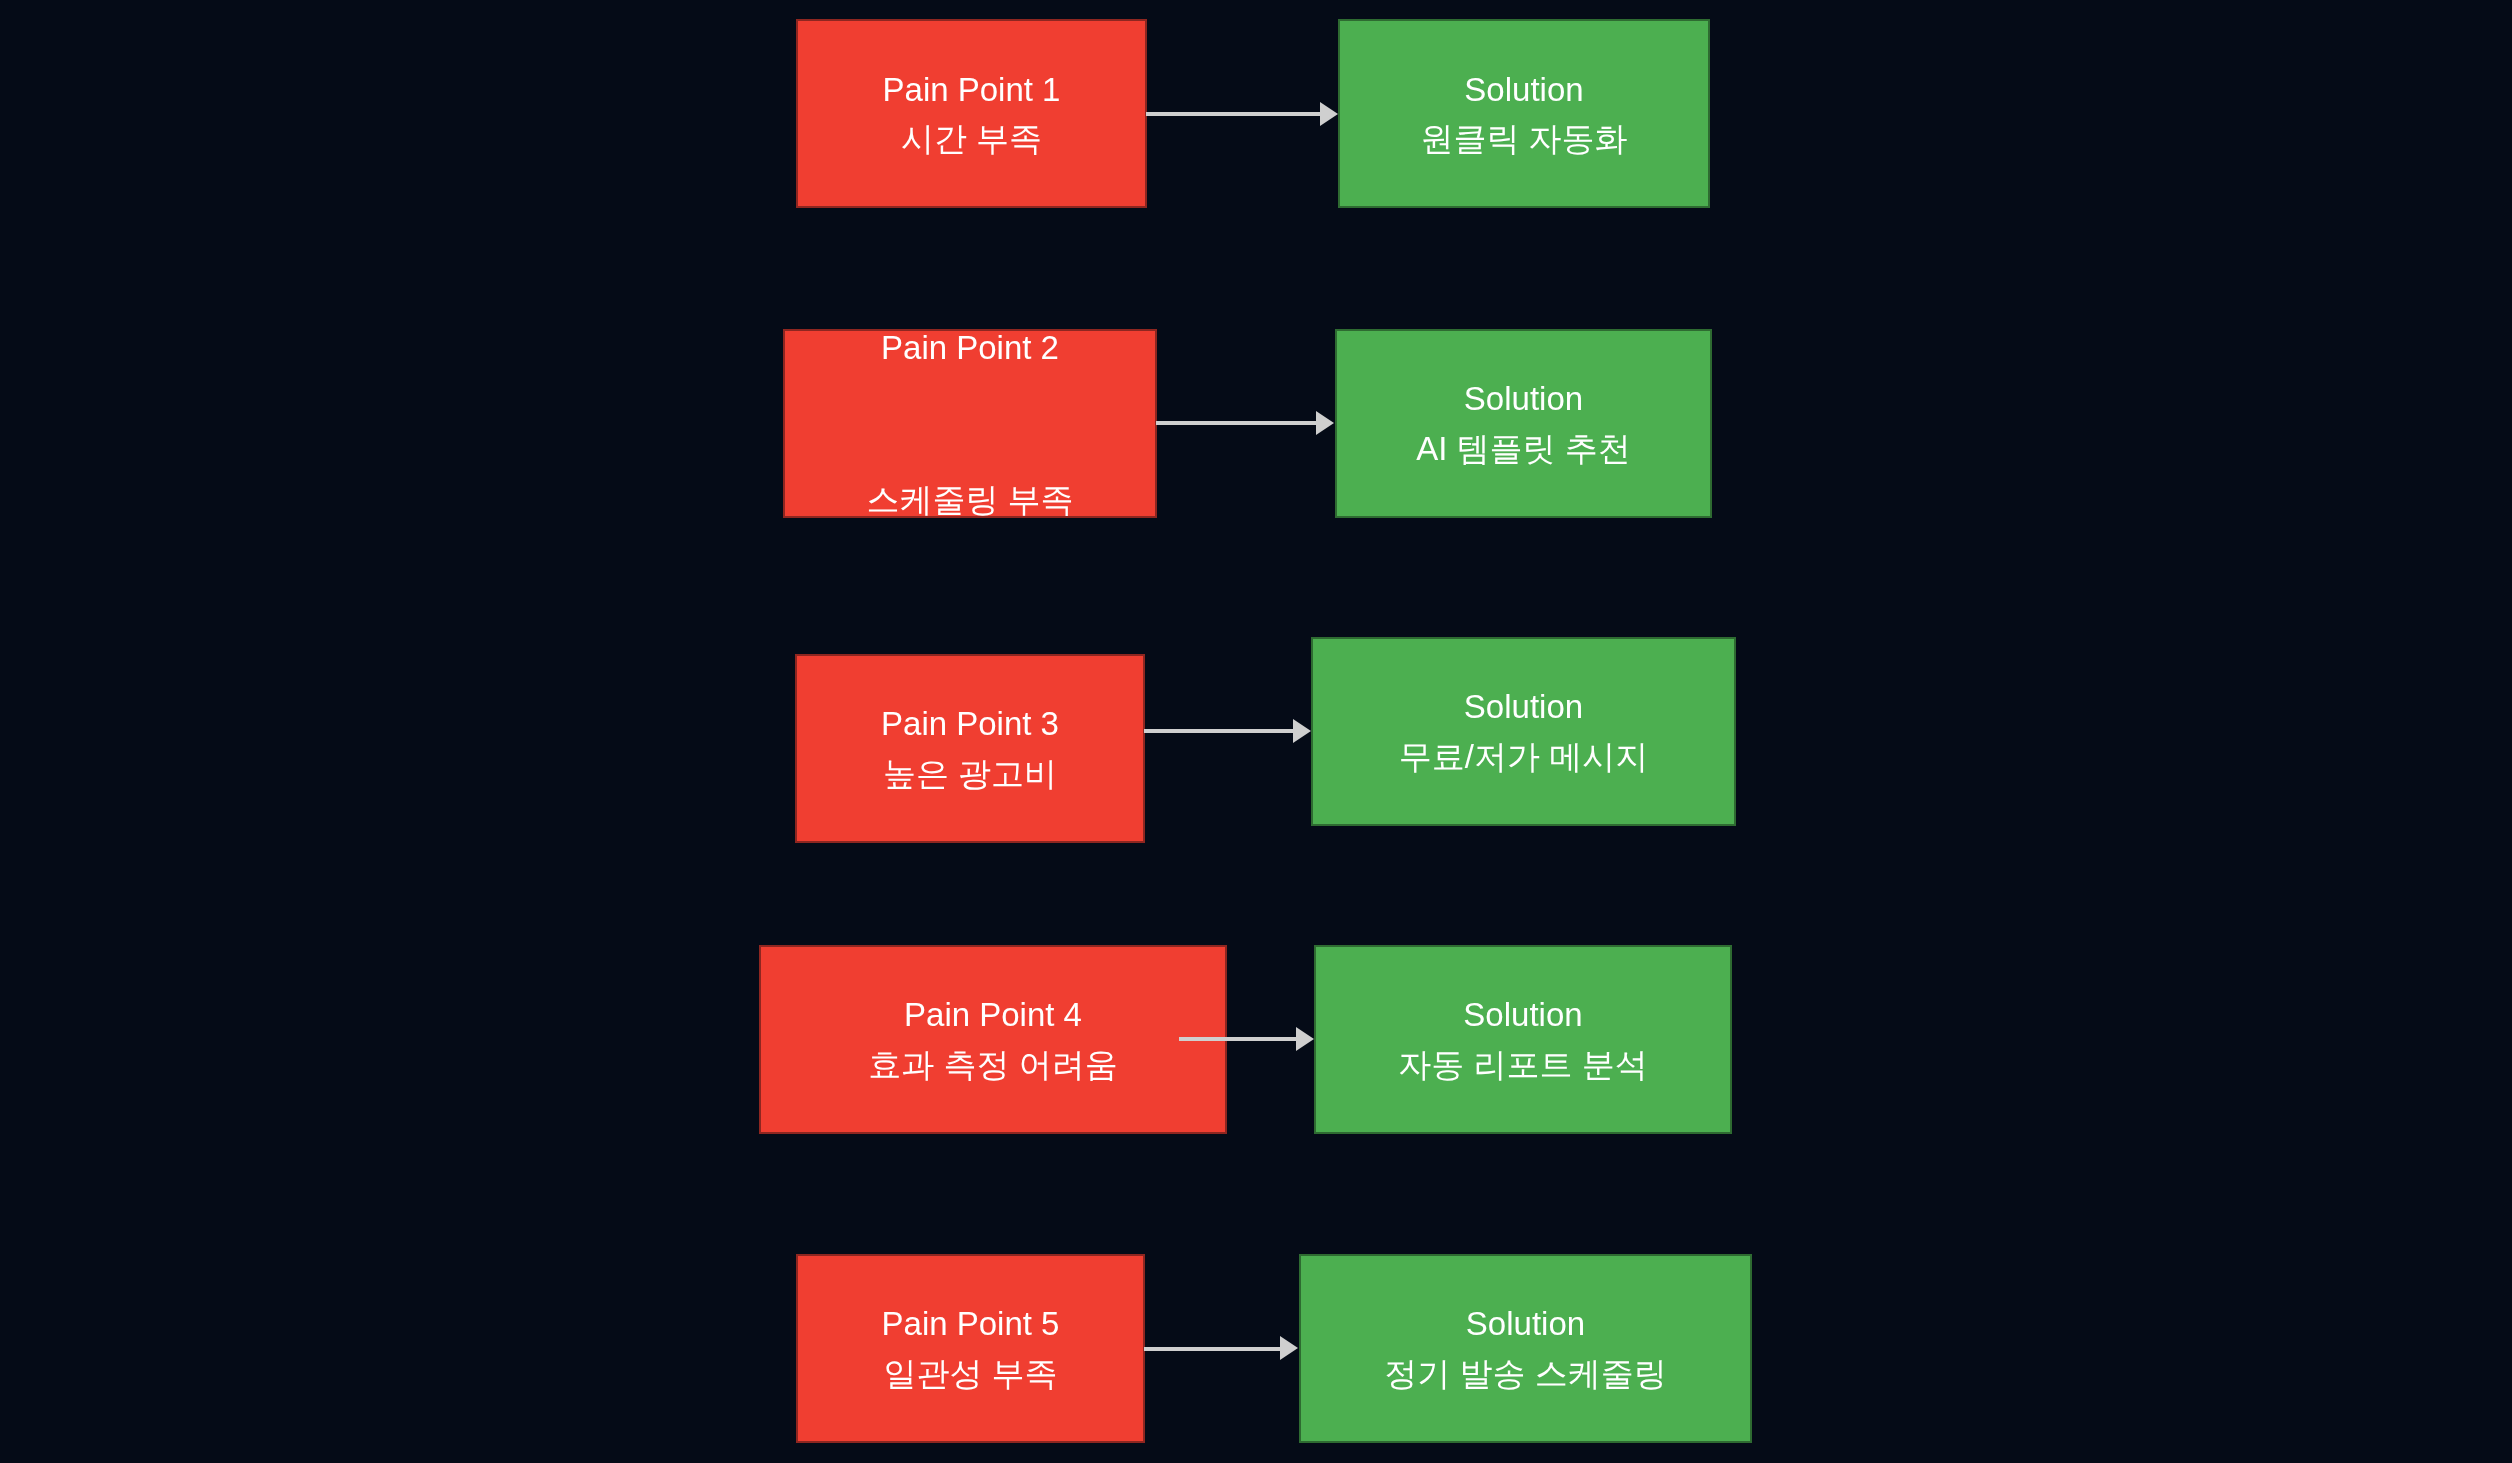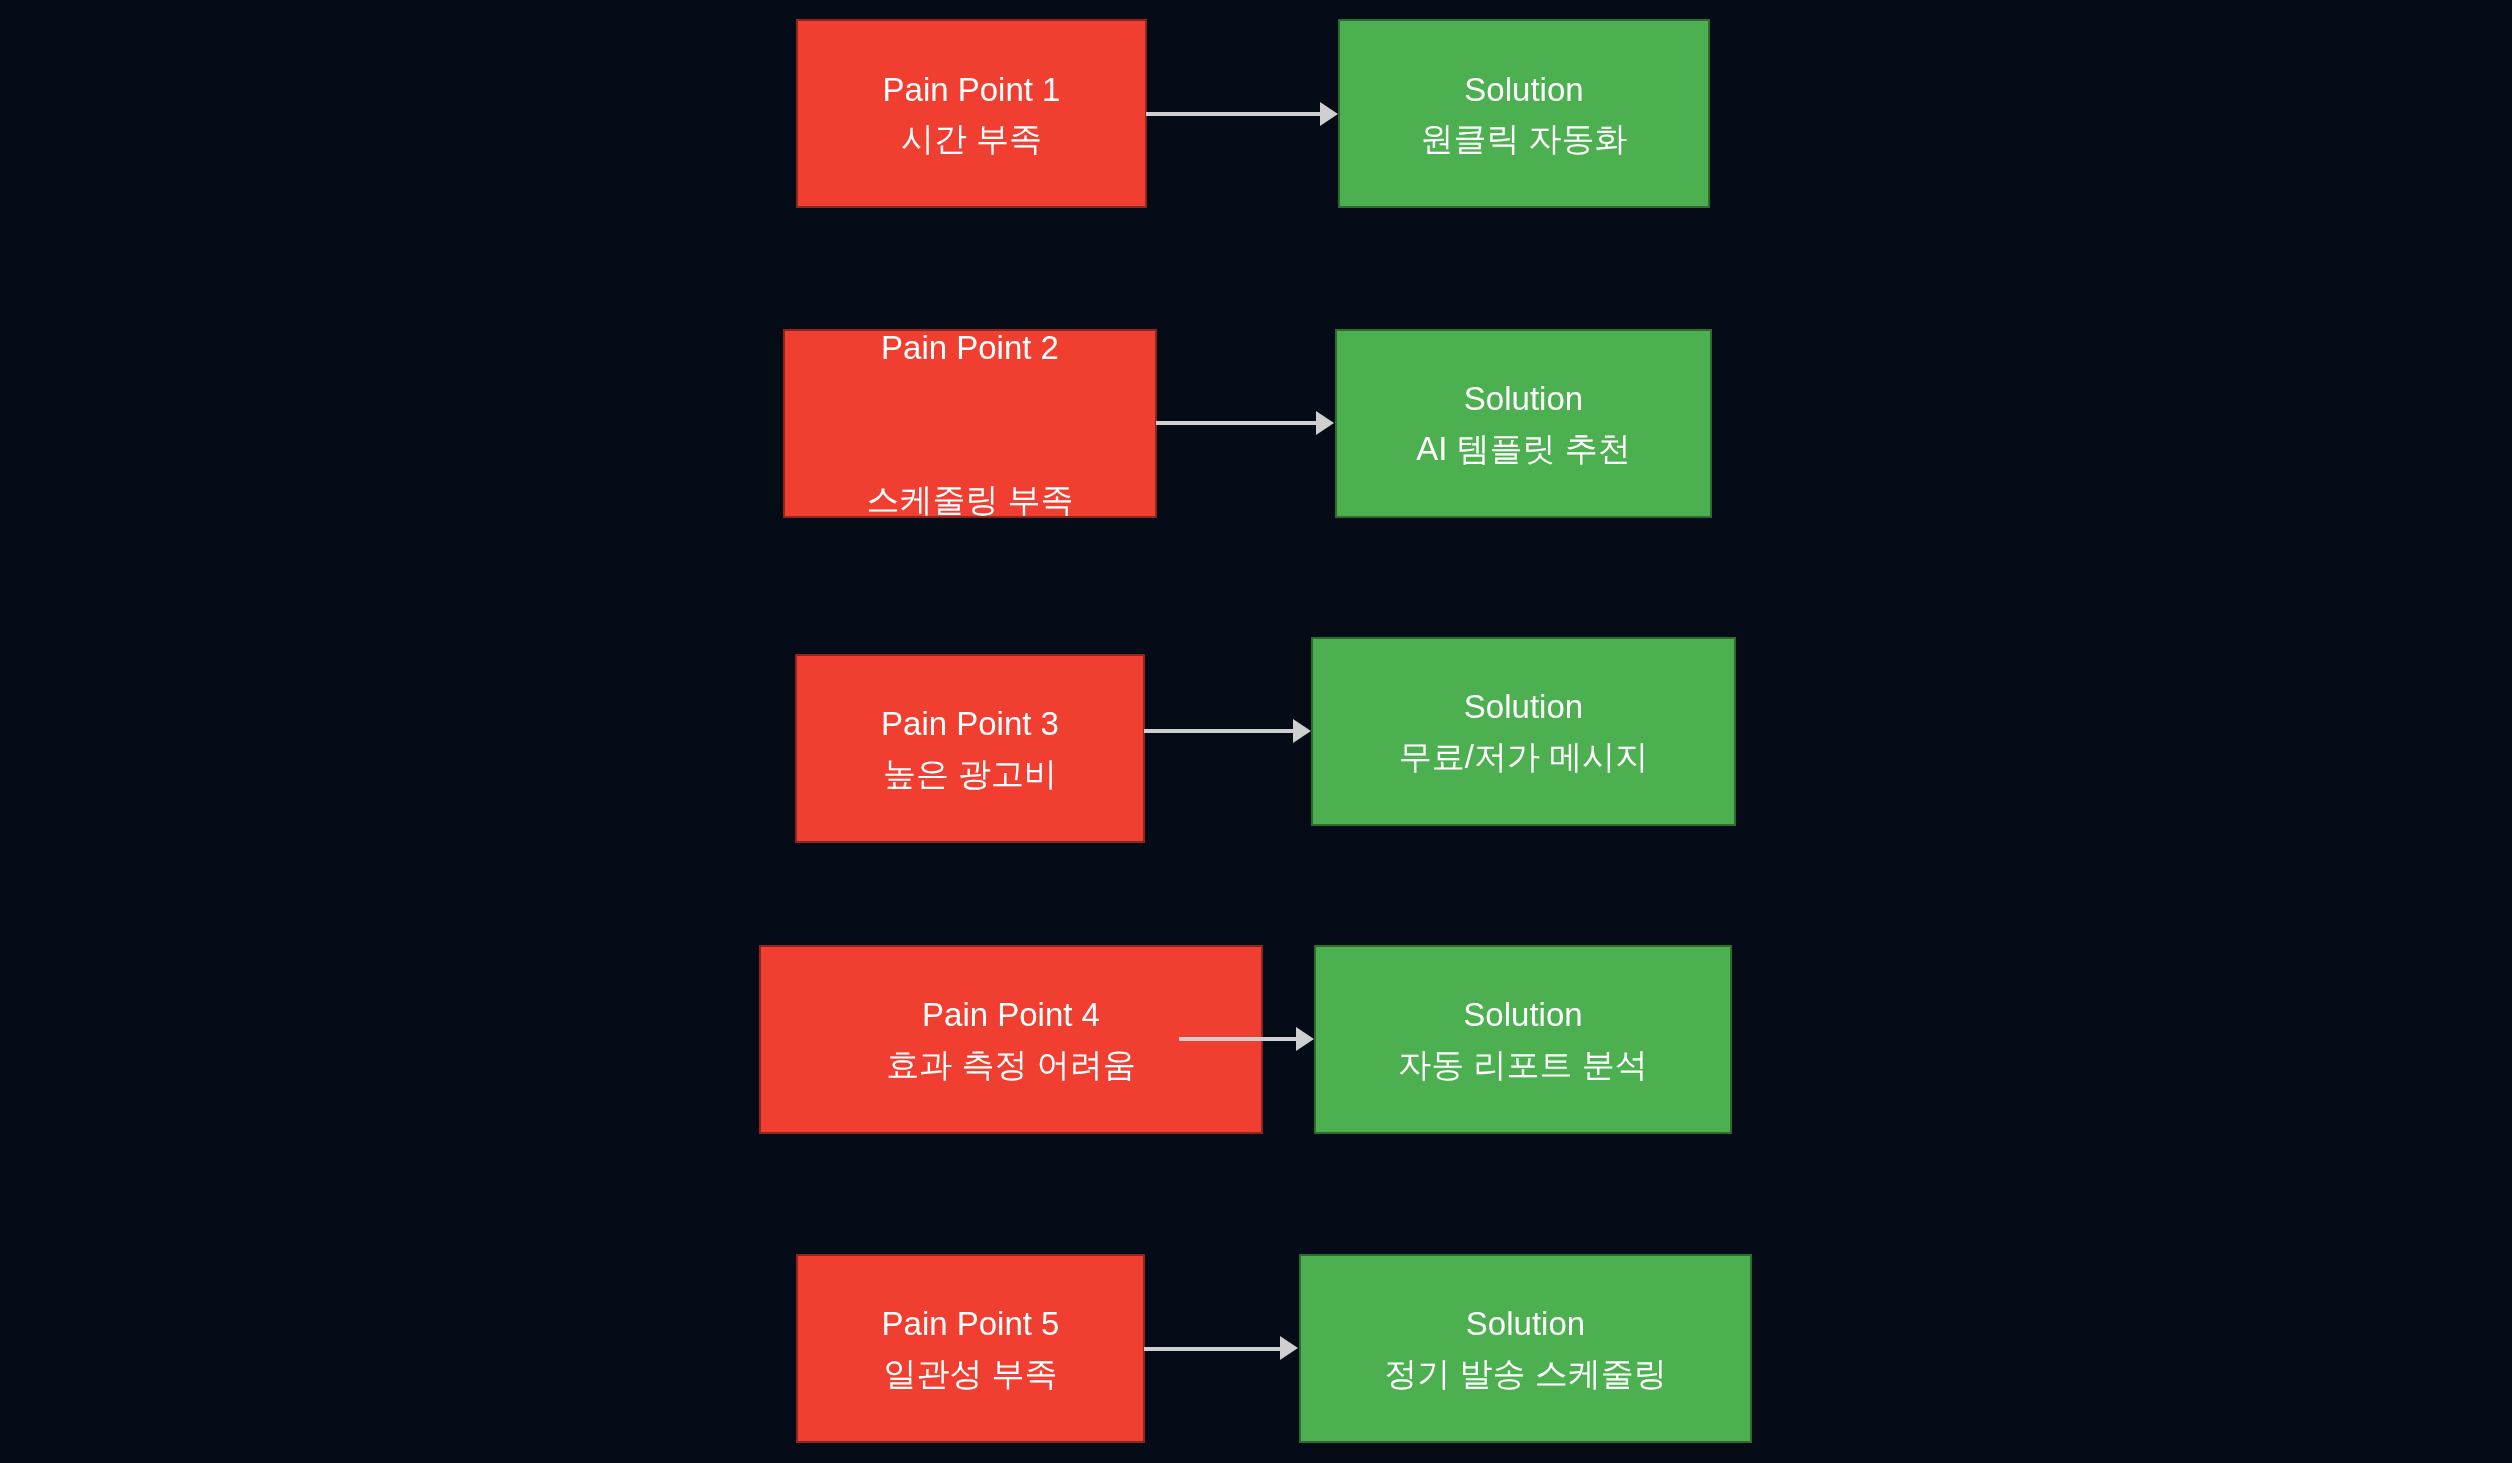--- a/index.html
+++ b/index.html
@@ -65,21 +65,21 @@
   .l2 { left: 1156px; top: 421px; width: 160px; }
   .h2 { left: 1316px; top: 411px; }
 
   
   .p3 { left: 795px;  top: 637px; width: 350px; margin-top: 17px; }
   .s3 { left: 1311px; top: 637px; width: 425px; }
   .l3 { left: 1144px; top: 729px; width: 149px; }
   .h3 { left: 1293px; top: 719px; }
 
   
-  .p4 { left: 759px;  top: 945px; width: 504px; }
+  .p4 { left: 759px;  top: 945px; width: 468px; }
   .s4 { left: 1314px; top: 945px; width: 418px; }
   .l4 { left: 1179px; top: 1037px; width: 117px; }
   .h4 { left: 1296px; top: 1027px; }
 
   
   .p5 { left: 796px;  top: 1254px; width: 349px; text-align: center; }
   .s5 { left: 1299px; top: 1254px; width: 453px; }
   .l5 { left: 1144px; top: 1347px; width: 136px; }
   .h5 { left: 1280px; top: 1336px; }
 </style>

